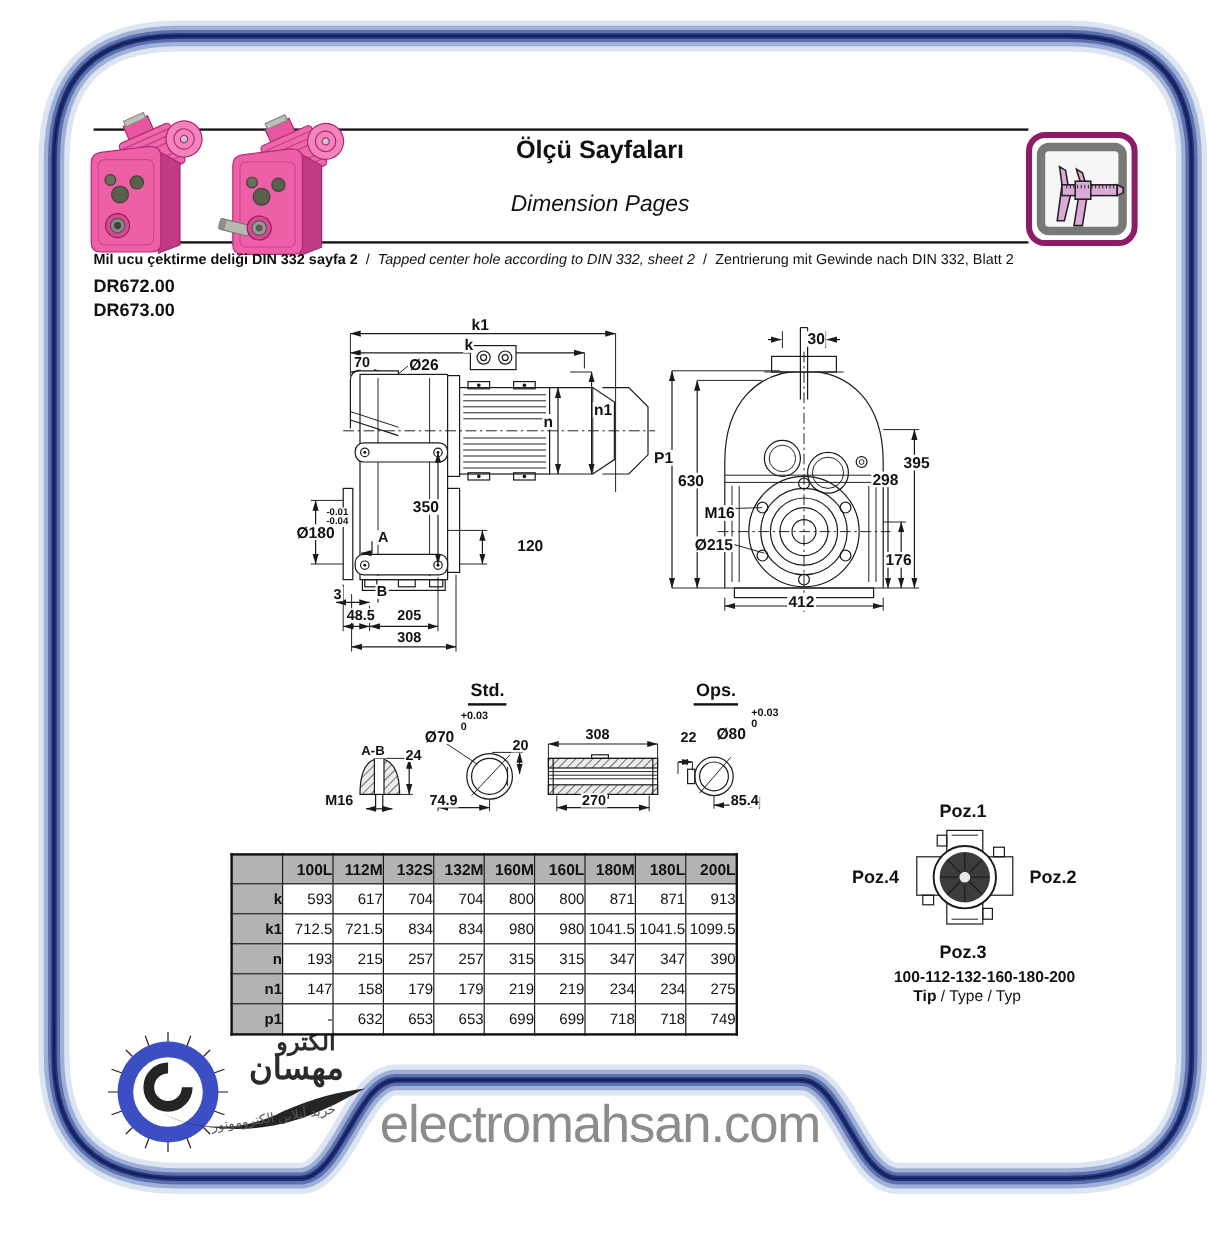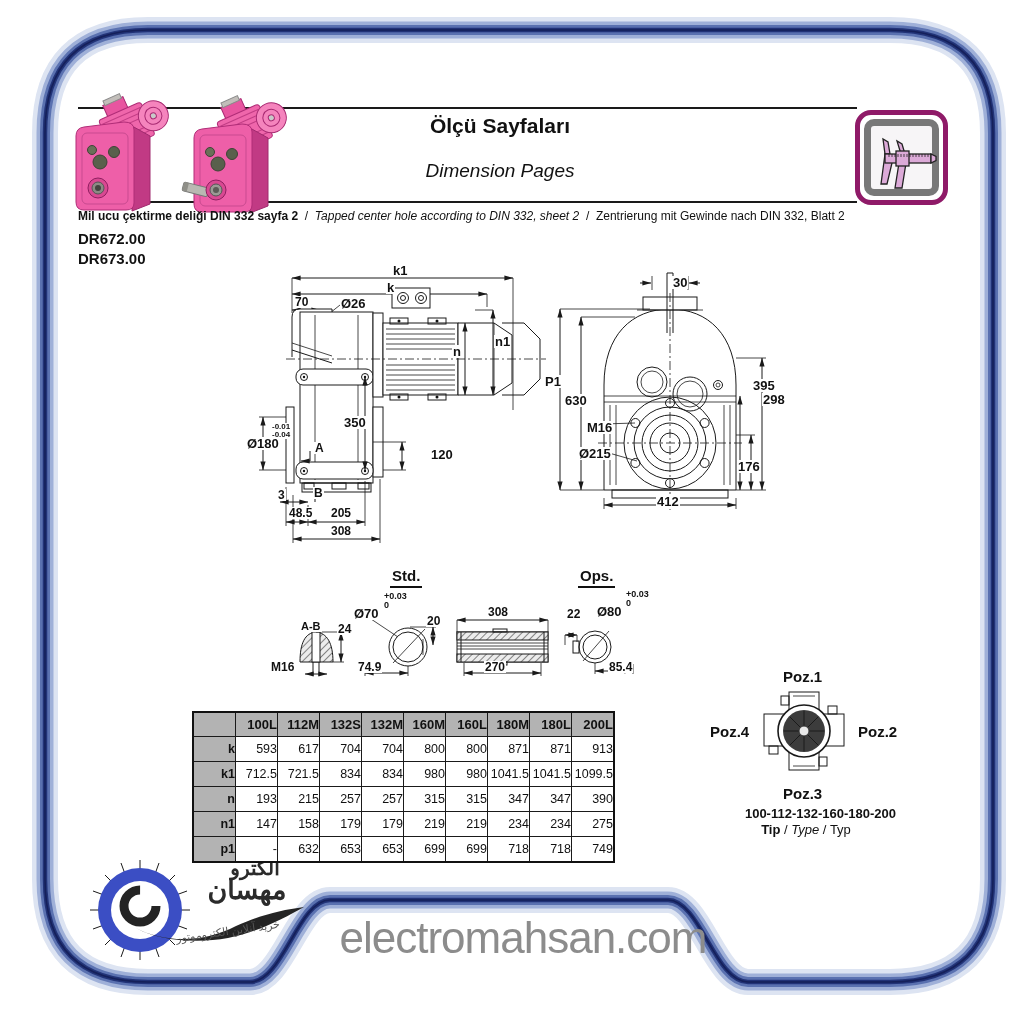--- a/index.html
+++ b/index.html
@@ -25,31 +25,31 @@
       border:7px solid #787878;border-radius:10px;background:#f7f5f7;}
   .sec-title{position:absolute;font-size:15px;font-weight:bold;border-bottom:2px solid #111;
       line-height:1.1;padding:0 2px 1px 2px;background:#fff;}
   #tb-text{position:absolute;left:713px;top:617px;width:185px;text-align:center;
       font-size:13px;line-height:17px;}
   #tb-text .i{font-style:italic;}
   .poz{position:absolute;font-size:15px;font-weight:bold;}
   #tb-sizes{position:absolute;left:716px;top:806px;width:180px;text-align:right;
       font-size:13px;font-weight:bold;}
   #tb-type{position:absolute;left:716px;top:822px;width:180px;text-align:center;font-size:13px;}
-  #tb-type .i{font-style:italic;font-weight:normal;}
+  #tb-type .i{font-weight:normal;}
   #tb-type .r{font-weight:normal;}
   #dims-table{position:absolute;left:192px;top:711px;border-collapse:collapse;
       font-size:12.5px;}
   #dims-table th,#dims-table td{border:1.5px solid #1a1a1a;text-align:right;padding:0;}
   #dims-table th{background:#b3b3b3;font-weight:bold;width:41px;height:23px;font-size:13px;}
   #dims-table td{background:#fff;height:24px;}
   #dims-table td.rl{background:#b3b3b3;font-weight:bold;width:38px;}
   #dims-table{border:2.5px solid #111;}
   #watermark{position:absolute;left:290px;top:913px;width:420px;text-align:center;
-      font-size:44px;color:#8c8c8c;letter-spacing:-1px;margin-left:23px;}
+      font-size:44px;color:#8c8c8c;letter-spacing:-1px;}
   .ar-text{position:absolute;color:#2b2b2b;direction:rtl;text-align:center;}
   svg{position:absolute;overflow:visible;}
   svg line,svg path.s,svg rect.s,svg circle.s,svg ellipse.s,svg polygon.s{
       stroke:#1a1a1a;stroke-width:1;fill:none;}
   .thin{stroke-width:0.8 !important;}
   .cl{stroke-dasharray:9 3 2 3;stroke-width:0.8 !important;}
   .wfill{fill:#fff !important;}
 </style>
 </head>
 <body>
@@ -418,21 +418,21 @@
   <div class="dim" style="left:313px;top:487px;">B</div>
   <div class="dim" style="left:277px;top:489px;">3</div>
   <div class="dim" style="left:256px;top:507px;margin-left:32px;">48.5</div>
   <div class="dim" style="left:330px;top:507px;">205</div>
   <div class="dim" style="left:330px;top:525px;">308</div>
 
   <div class="dim big" style="left:672px;top:276px;">30</div>
   <div class="dim big" style="left:544px;top:375px;">P1</div>
   <div class="dim big" style="left:564px;top:394px;">630</div>
   <div class="dim big" style="left:752px;top:379px;">395</div>
-  <div class="dim big" style="left:762px;top:393px;">298</div>
+  <div class="dim big" style="left:726px;top:393px;">298</div>
   <div class="dim big" style="left:586px;top:421px;">M16</div>
   <div class="dim big" style="left:578px;top:447px;">Ø215</div>
   <div class="dim big" style="left:737px;top:460px;">176</div>
   <div class="dim big" style="left:656px;top:495px;">412</div>
 
   <div class="sec-title" style="left:390px;top:568px;">Std.</div>
   <div class="sec-title" style="left:578px;top:568px;">Ops.</div>
   <div class="dim" style="left:300px;top:621px;font-size:11px;">A-B</div>
   <div class="dim" style="left:337px;top:623px;">24</div>
   <div class="dim" style="left:270px;top:661px;">M16</div>

